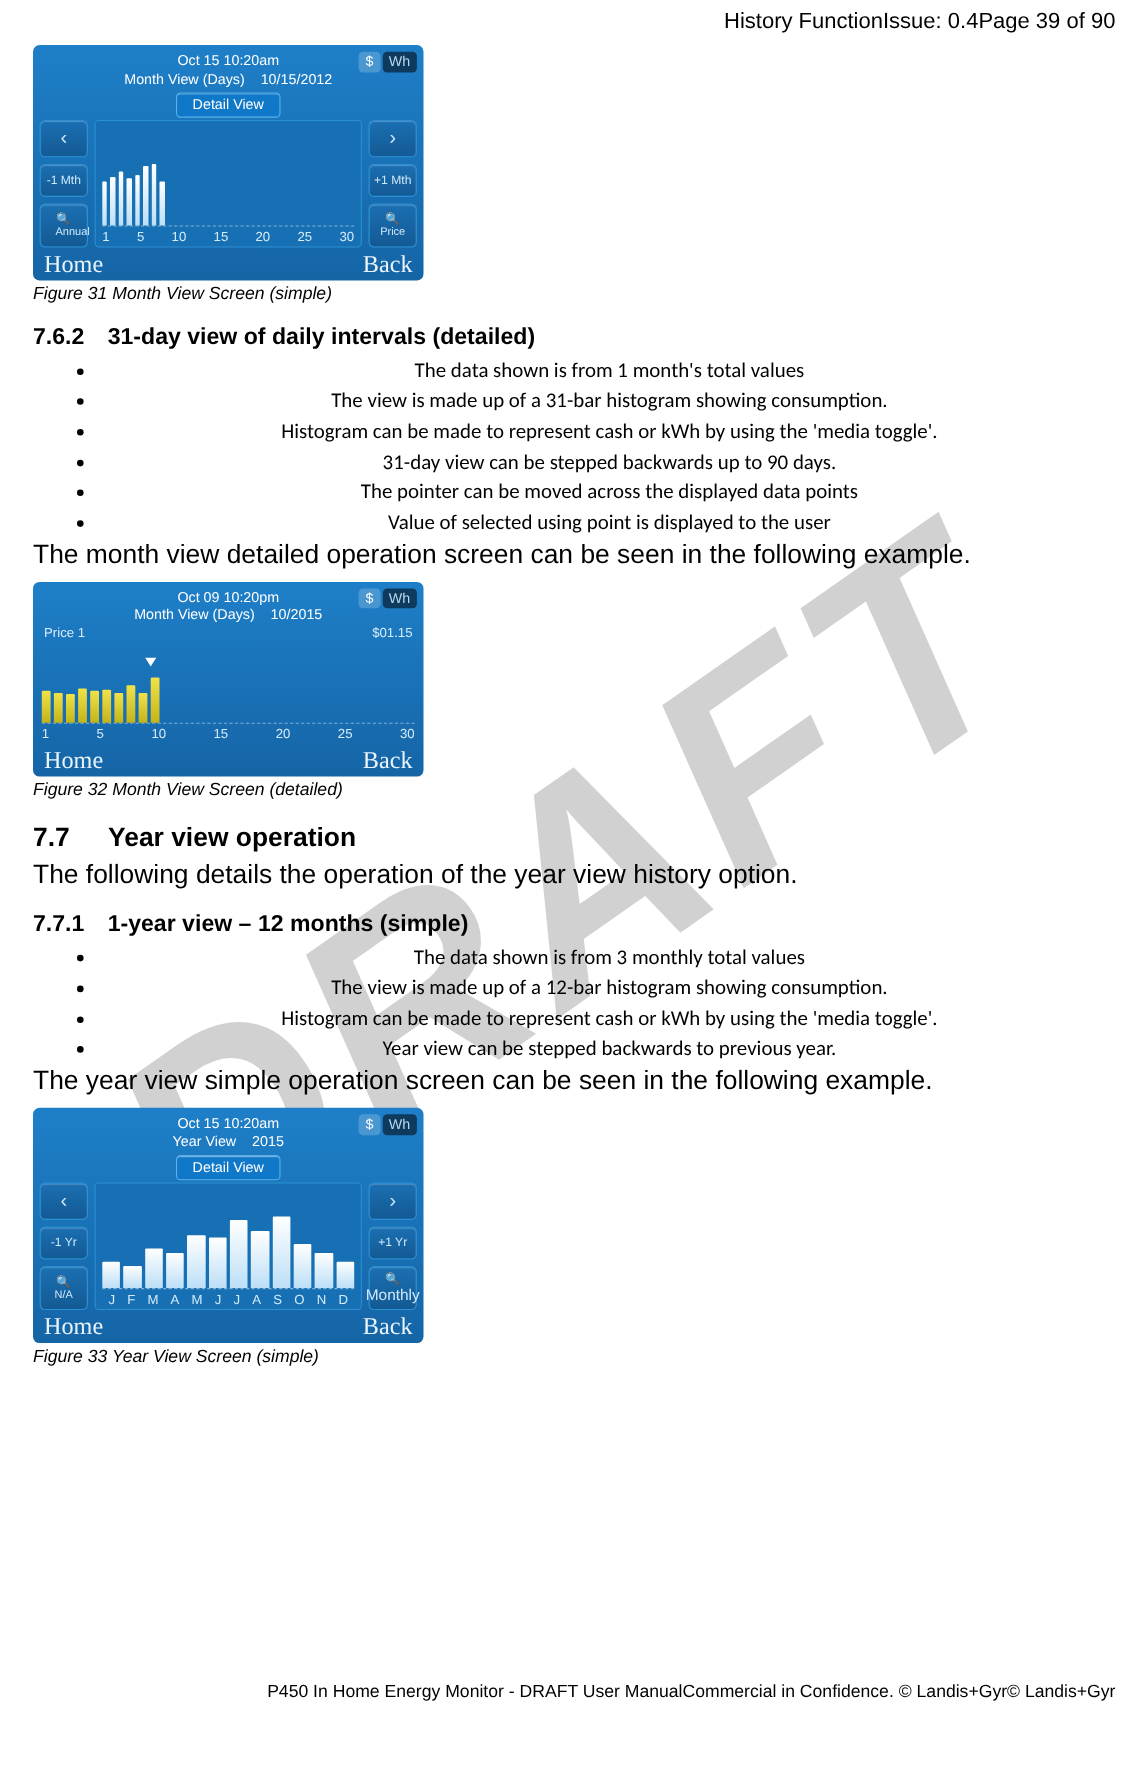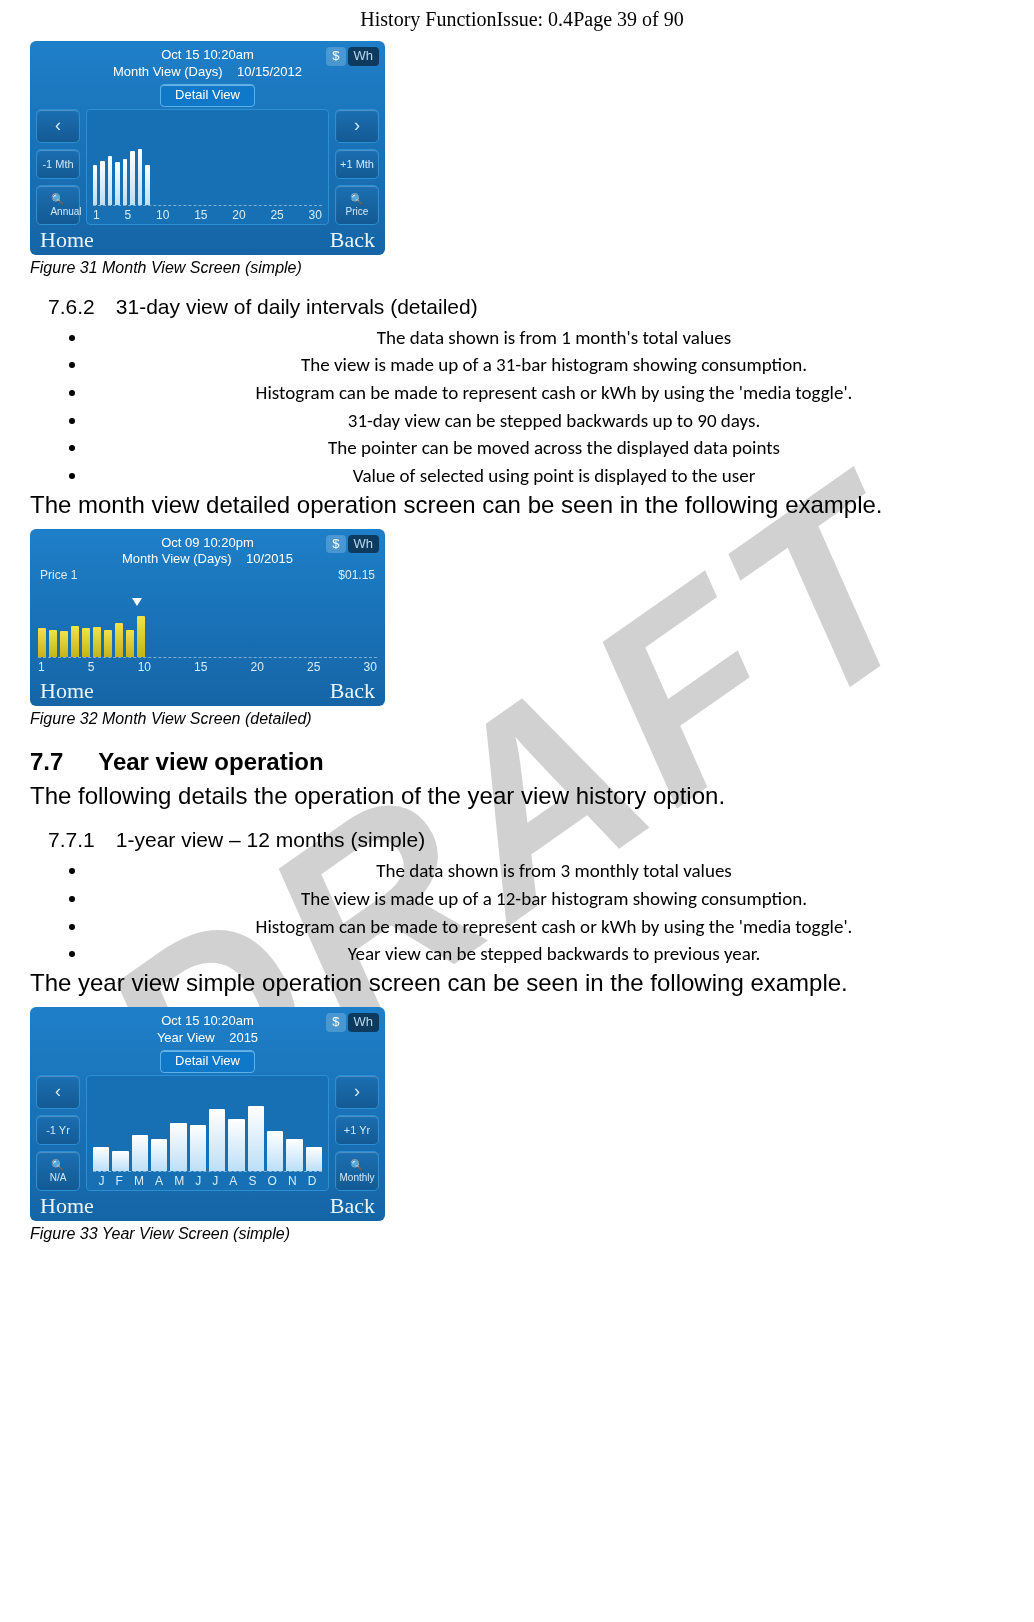--- a/index.html
+++ b/index.html
@@ -26,23 +26,23 @@
     letter-spacing: 10px;
   }
   .page {
     position: relative;
     z-index: 1;
     padding: 8px 20px 10px 30px;
     min-height: 1560px;
   }
   .header-row, .footer-row {
     display: flex;
-    justify-content: center;
+    justify-content: flex-end;
     font-size: 20px;
-    font-family: Liberation Serif, serif;
+    font-family: Liberation Sans, sans-serif;
   }
   .footer-row {
     font-size: 16px;
     position: absolute;
     bottom: 12px;
     left: 30px;
     right: 20px;
   }
 
   .device {
@@ -159,22 +159,22 @@
     font-size: 16px;
     margin-top: 4px;
   }
   h2.section {
     font-size: 24px;
     font-weight: bold;
     margin: 20px 0 6px 0;
   }
   h3.subsection {
     font-size: 21px;
-    font-weight: normal;
-    margin: 18px 0 6px 18px;
+    font-weight: bold;
+    margin: 18px 0 6px 0;
   }
   .indent-num { display: inline-block; width: 62px; }
   ul.bullets {
     margin: 6px 0 2px 0;
     padding-left: 58px;
     font-family: Calibri, Arial, sans-serif;
     font-size: 19px;
     line-height: 1.35;
     text-align: center;
   }
@@ -452,25 +452,30 @@
             <span>D</span>
           </div>
       </div>
       <div class="side-col">
         <div class="side-btn">
             <span>›</span>
           </div>
         <div class="side-btn small">+1 Yr</div>
         <div class="side-btn small" style="flex-direction:column;height:40px;">
           <span>🔍</span>
-          <span style="font-size:10px;">Monthly</span>
+          <span style="font-size:14px;">Monthly</span>
         </div>
       </div>
     </div>
     <div class="device-bottom">
       <span>Home</span>
       <span>Back</span>
     </div>
   </div>
   <div class="caption">Figure 33 Year View Screen (simple)</div>
 
+  <div class="footer-row">
+    <span>P450 In Home Energy Monitor - DRAFT User Manual</span>
+    <span>Commercial in Confidence. © Landis+Gyr</span>
+    <span>© Landis+Gyr</span>
+  </div>
 
 </div>
 
 </body></html>

